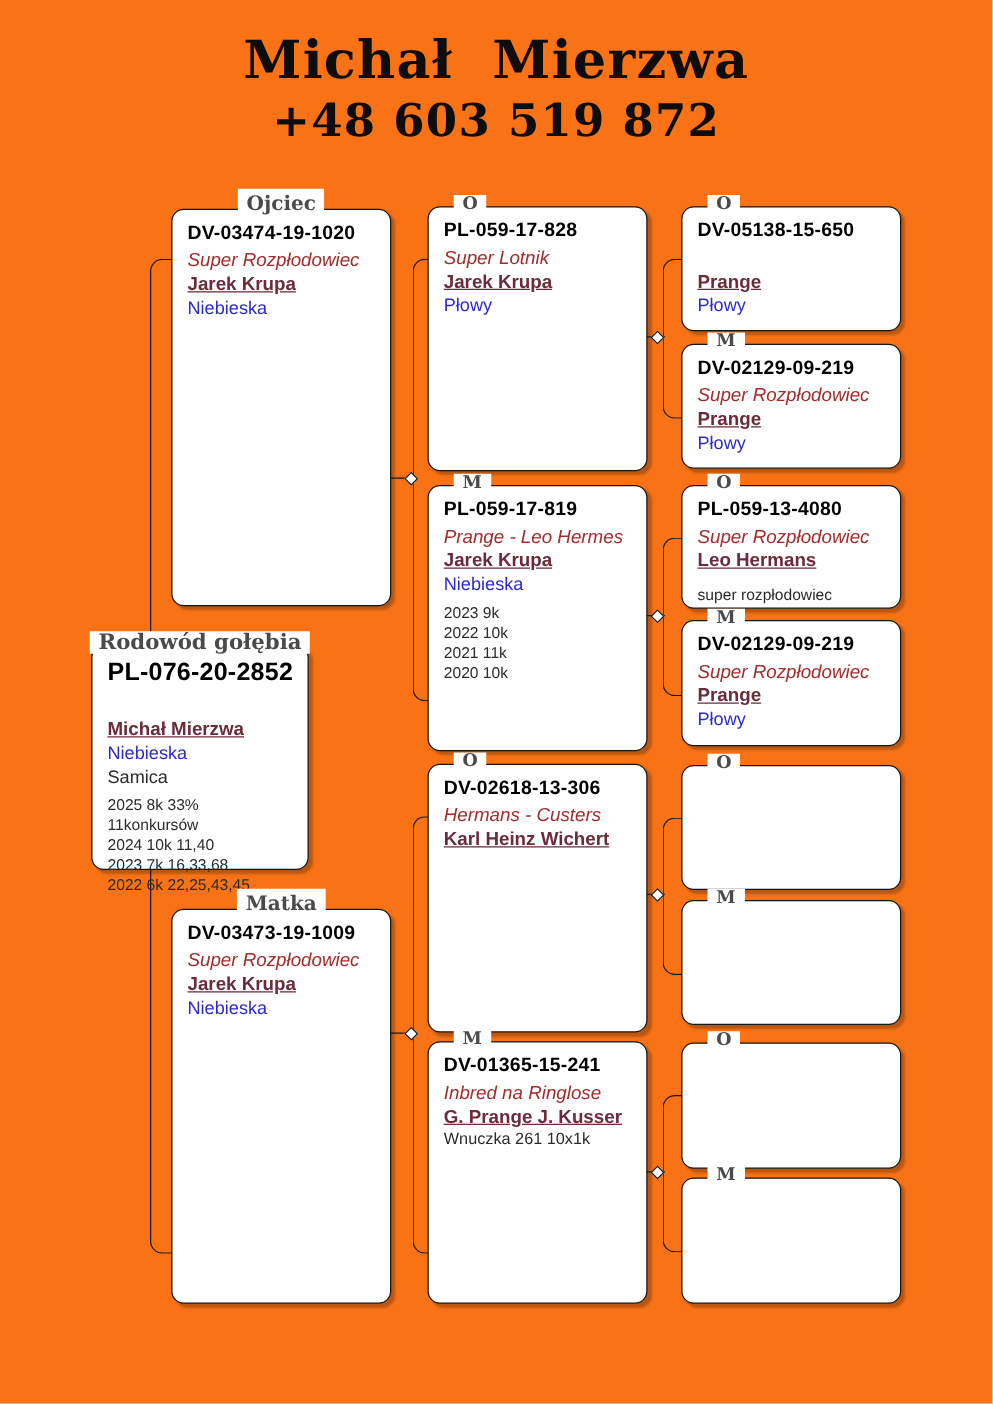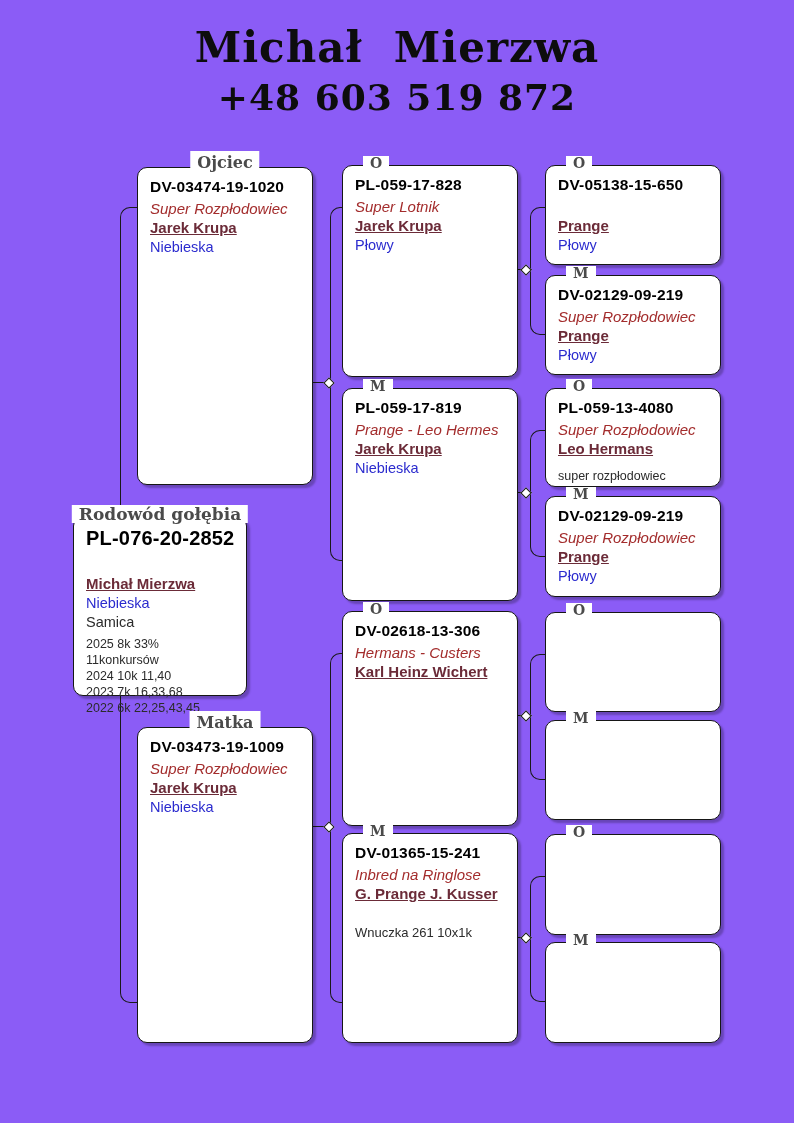--- a/index.html
+++ b/index.html
@@ -1,16 +1,16 @@
 <!DOCTYPE html>
 <html><head>
 <meta charset="utf-8">
 <style>
   html,body{margin:0;padding:0;background:#fff;}
-  .page{position:relative;width:794px;height:1123px;background:#8b5cf6;overflow:hidden;
+  .page{position:relative;width:794px;height:1123px;background:#f97316;overflow:hidden;
         font-family:"Liberation Sans",sans-serif;}
   
   .hdr{position:absolute;top:24px;left:0;width:794px;text-align:center;
        font-family:"DejaVu Serif",serif;font-weight:bold;color:#0d0d0d;}
   .hdr .name{font-size:42px;line-height:48px;white-space:pre;letter-spacing:1px;}
   .hdr .phone{font-size:36px;line-height:50px;letter-spacing:1px;}
   
   .bracket{position:absolute;border:1.6px solid #1a1a1a;border-right:none;
            border-radius:10px 0 0 10px;z-index:0;}
   .stub{position:absolute;border-top:1.6px solid #1a1a1a;height:0;z-index:0;}
@@ -26,21 +26,21 @@
   .blabel.mid{top:-12px;left:50%;transform:translateX(-50%);font-size:17px;line-height:18px;}
   .blabel.sm{top:-10px;left:20px;font-size:14px;line-height:15px;}
   .ring{font-weight:bold;font-size:15.5px;color:#000;margin-bottom:3px;letter-spacing:0.2px;}
   .ring.lg{font-size:20px;}
   .strain{font-style:italic;font-size:15px;color:#a32c2c;line-height:19px;min-height:19px;}
   .owner{font-weight:bold;font-size:15px;color:#6b2b38;line-height:19px;text-decoration:underline;}
   .colorline{font-size:14.5px;color:#2b2bce;line-height:20px;}
   .sex{font-size:14.5px;color:#2b2b2b;line-height:19px;}
   .results{font-size:12.5px;color:#2b2b2b;line-height:16px;margin-top:4px;white-space:pre-line;}
   .gap{height:21px;}
-  .note{font-size:13px;color:#2b2b2b;margin-top:22px;}
+  .note{font-size:13px;color:#2b2b2b;}
   .note.tight{margin-top:11px;font-size:12.5px;}
 </style>
 </head>
 <body>
 
 <div class="page">
 
   <div class="hdr">
     <div class="name">Michał  Mierzwa</div>
     <div class="phone">+48 603 519 872</div>
@@ -104,20 +104,24 @@
     <div class="owner">Jarek Krupa</div>
     <div class="colorline">Płowy</div>
   </div>
 
   <div class="pbox" style="left:342px;top:388px;width:176px;height:213px;">
     <span class="blabel sm">M</span>
     <div class="ring">PL-059-17-819</div>
     <div class="strain">Prange - Leo Hermes</div>
     <div class="owner">Jarek Krupa</div>
     <div class="colorline">Niebieska</div>
+    <div class="results">2023 9k
+2022 10k
+2021 11k
+2020 10k</div>
   </div>
 
   <div class="pbox" style="left:342px;top:611px;width:176px;height:215px;">
     <span class="blabel sm">O</span>
     <div class="ring">DV-02618-13-306</div>
     <div class="strain">Hermans - Custers</div>
     <div class="owner">Karl Heinz Wichert</div>
   </div>
 
   <div class="pbox" style="left:342px;top:833px;width:176px;height:210px;">

